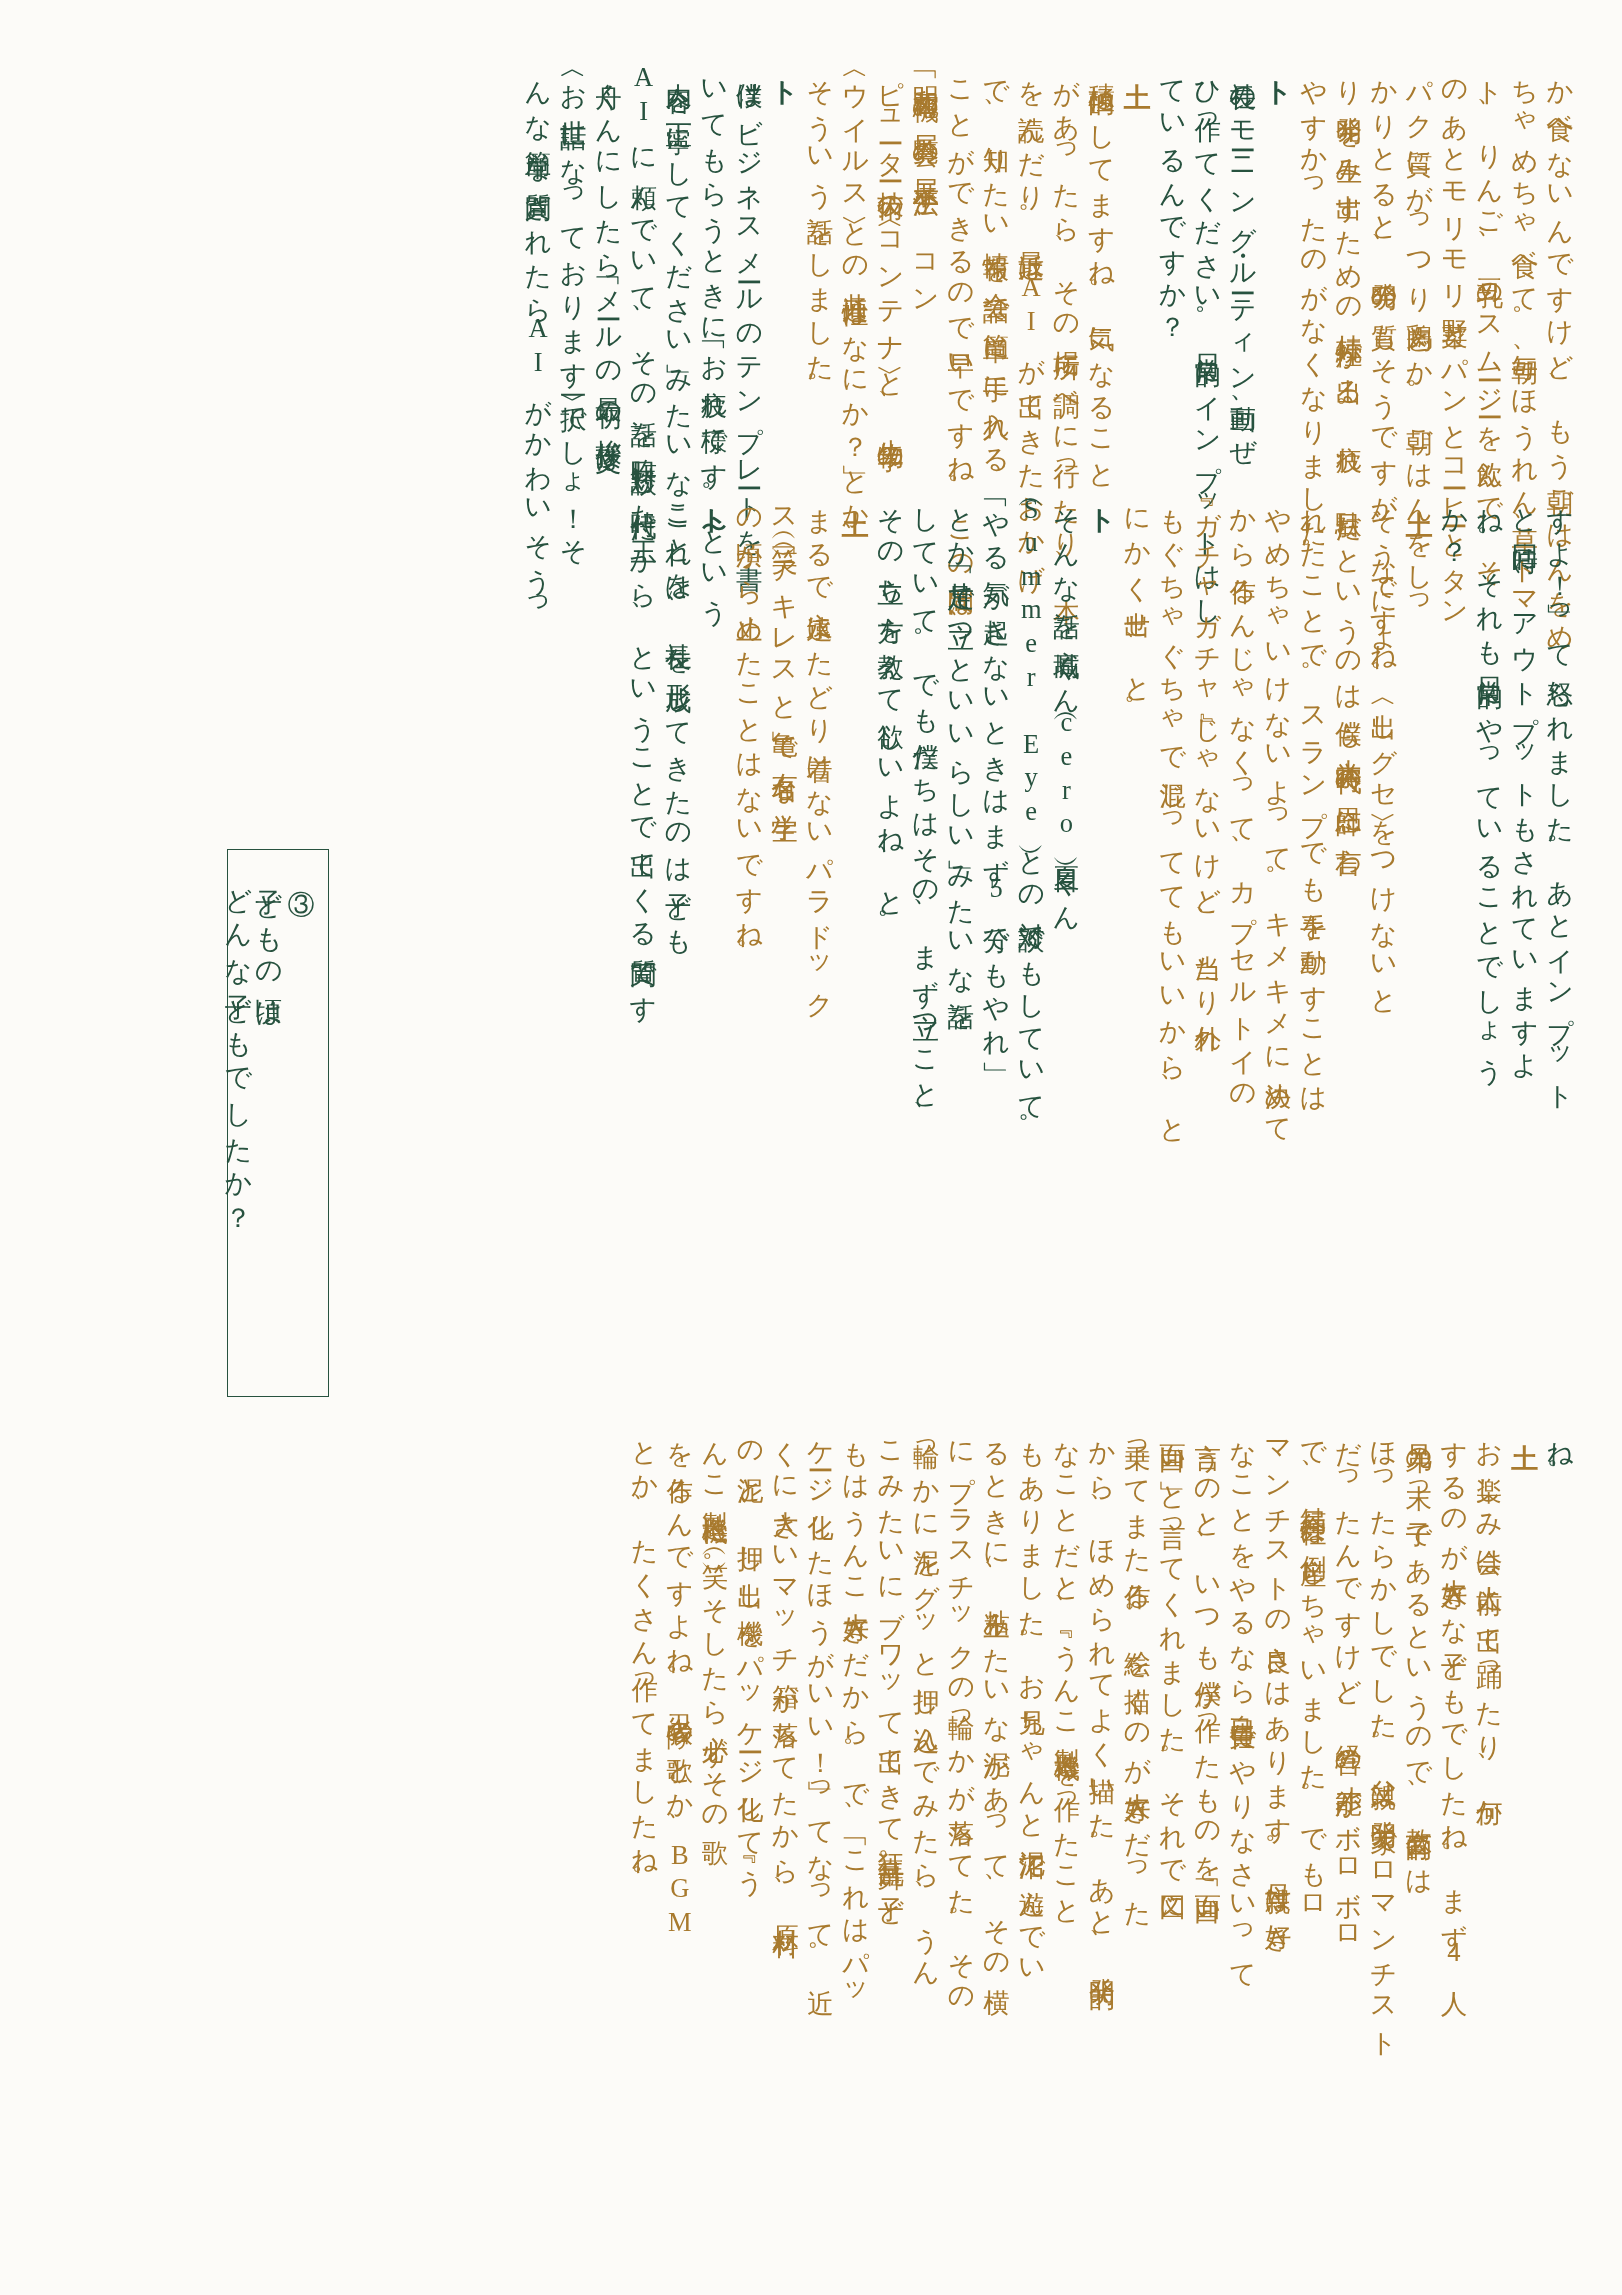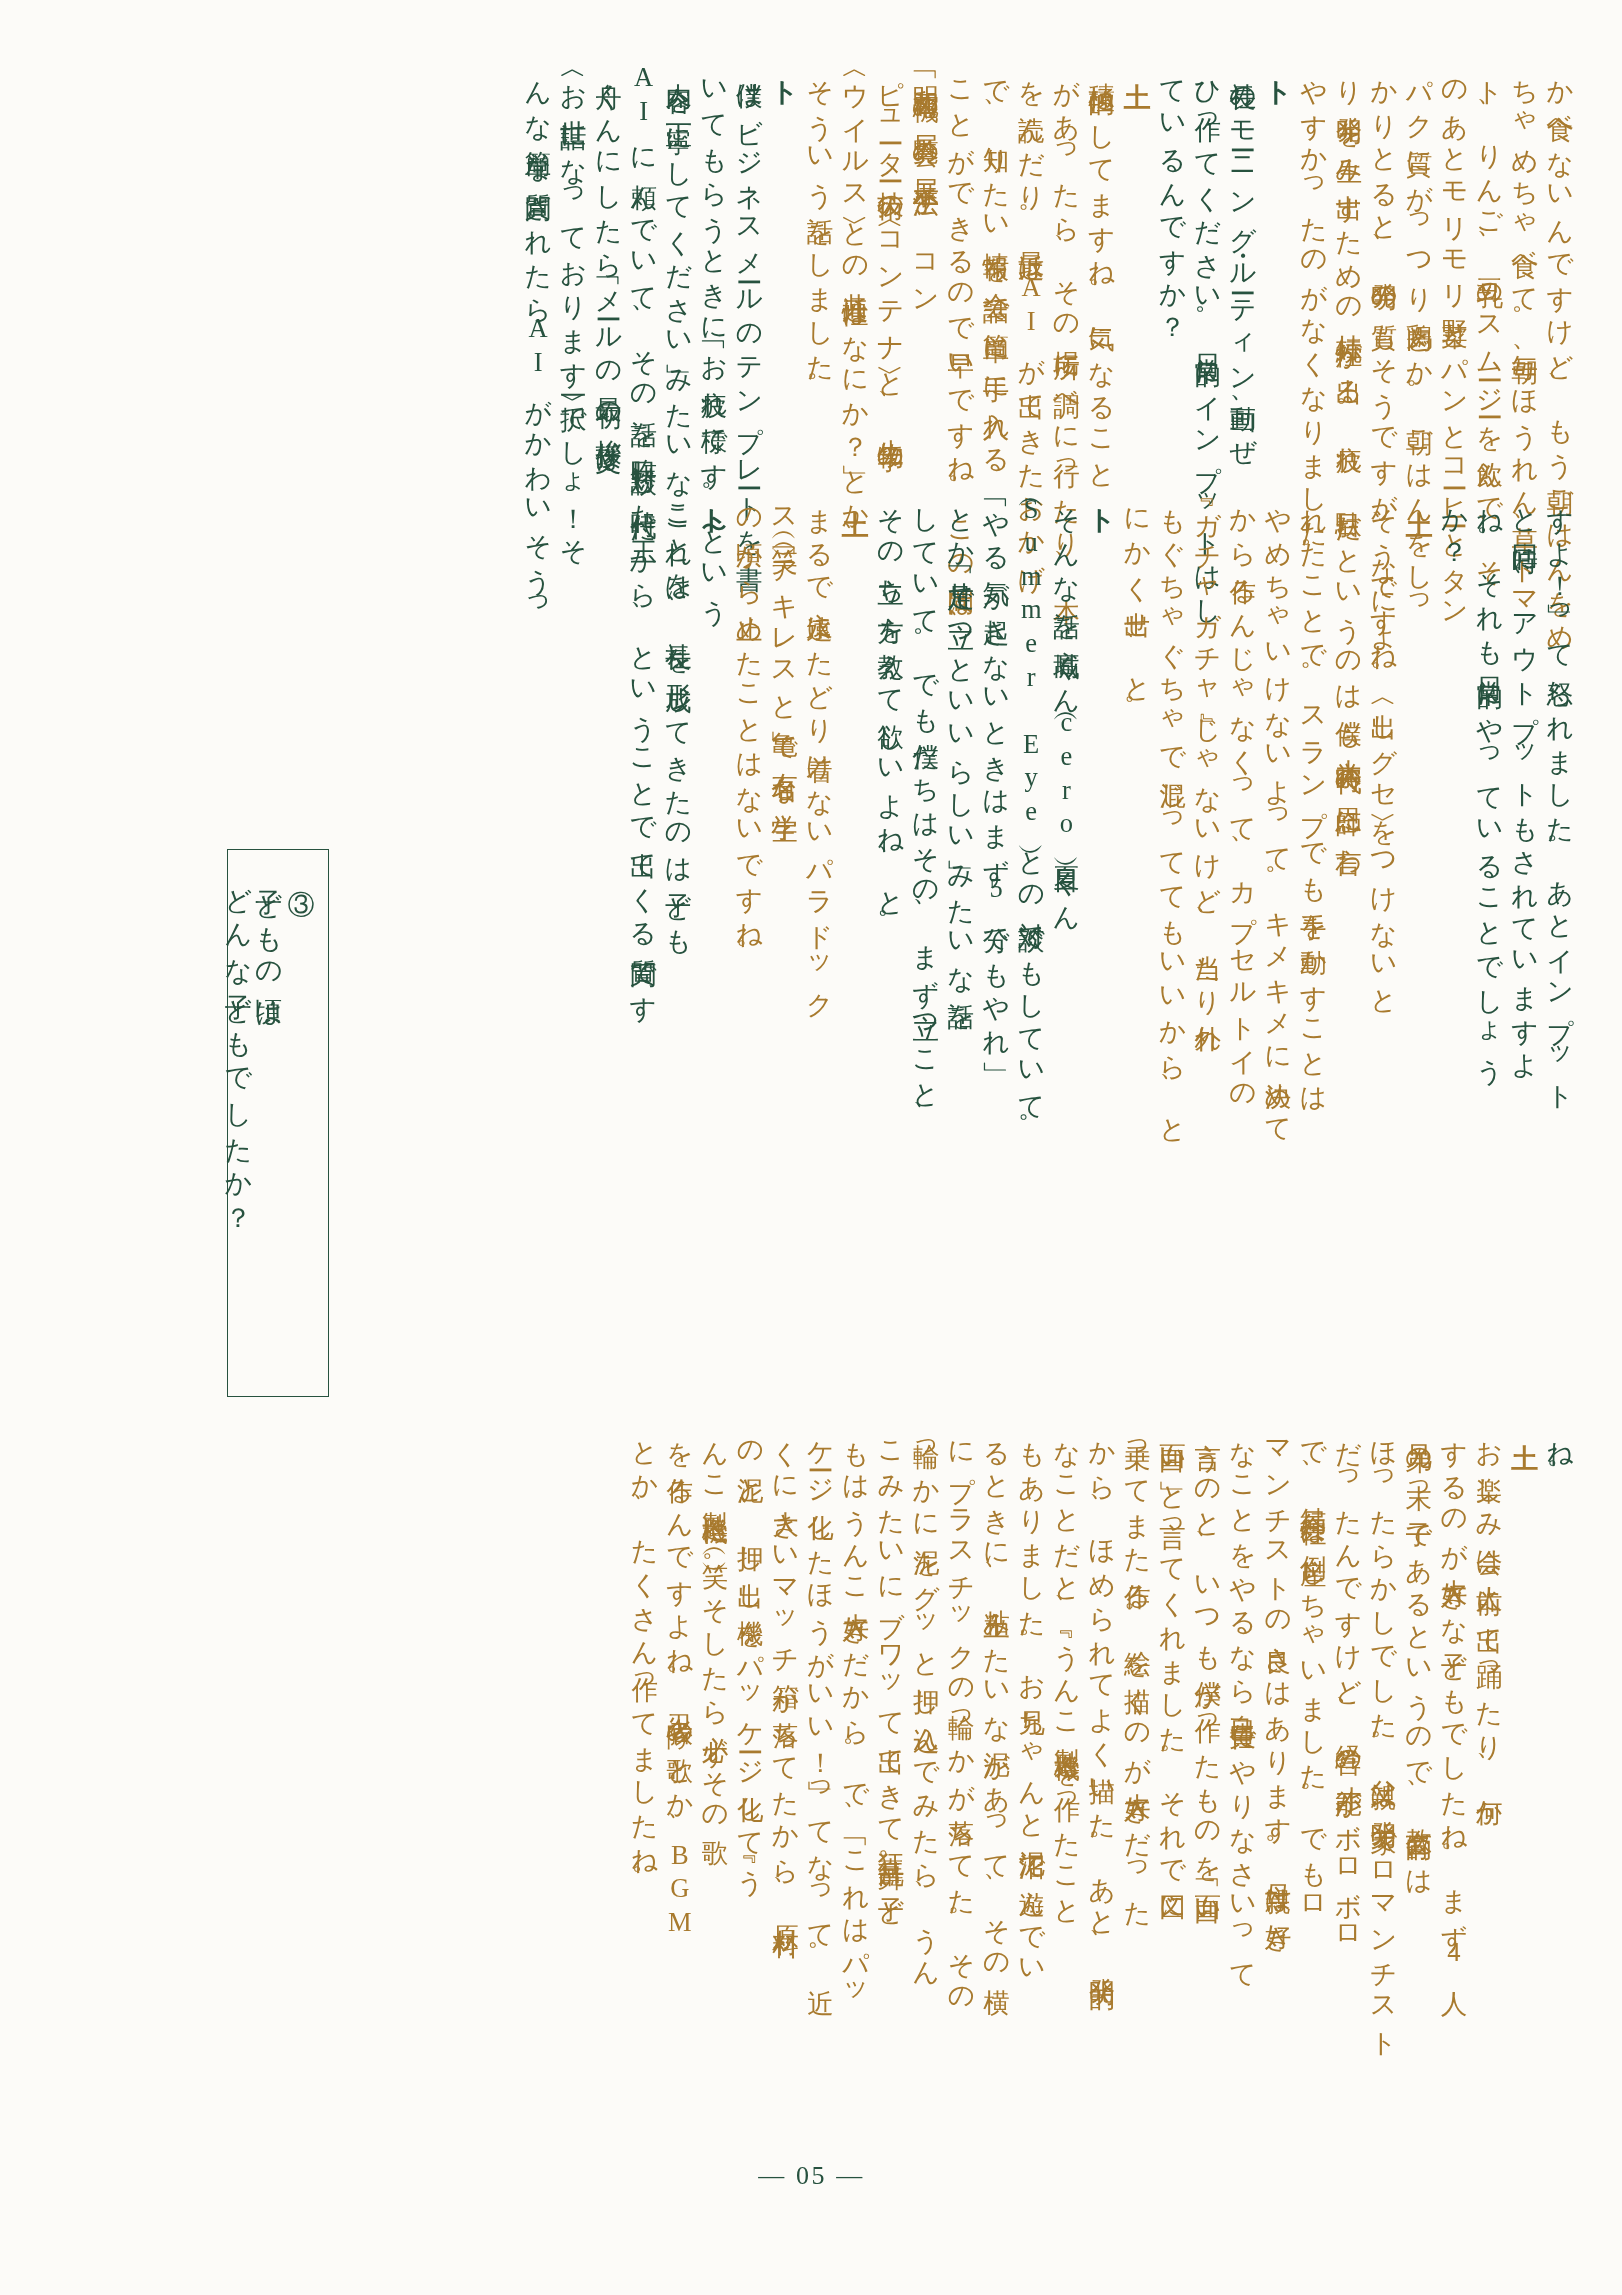--- a/index.html
+++ b/index.html
@@ -214,16 +214,15 @@
         <span class="vcol c-do" style="margin-left: 8.7px; font-size: 26.5px; letter-spacing: 3.6px;">もはうんこ大好きだから。で、「これはパッ</span>
         <span class="vcol c-do" style="margin-left: 8.7px; font-size: 26.5px; letter-spacing: 3.6px;">ケージ化したほうがいい！」ってなって。近</span>
         <span class="vcol c-do" style="margin-left: 8.7px; font-size: 26.5px; letter-spacing: 3.6px;">くに大きいマッチ箱が落ちてたから、原材料</span>
         <span class="vcol c-do" style="margin-left: 8.7px; font-size: 26.5px; letter-spacing: 3.6px;">の泥と、押し出し機をパッケージ化して『う</span>
         <span class="vcol c-do" style="margin-left: 8.7px; font-size: 26.5px; letter-spacing: 3.6px;">んこ製造機』に（笑）。そしたら必ずその歌</span>
         <span class="vcol c-do" style="margin-left: 8.7px; font-size: 26.5px; letter-spacing: 3.6px;">を作るんですよね。忍者隊の歌とか、BGM</span>
         <span class="vcol c-do" style="margin-left: 8.7px; font-size: 26.5px; letter-spacing: 3.6px;">とか、たくさん作ってましたね。</span>
       </div>
     </div>
 
-  <div id="pagenum" style="top:2161px;">— 05 —</div>
 
 </div>
 
 
 </body></html>

